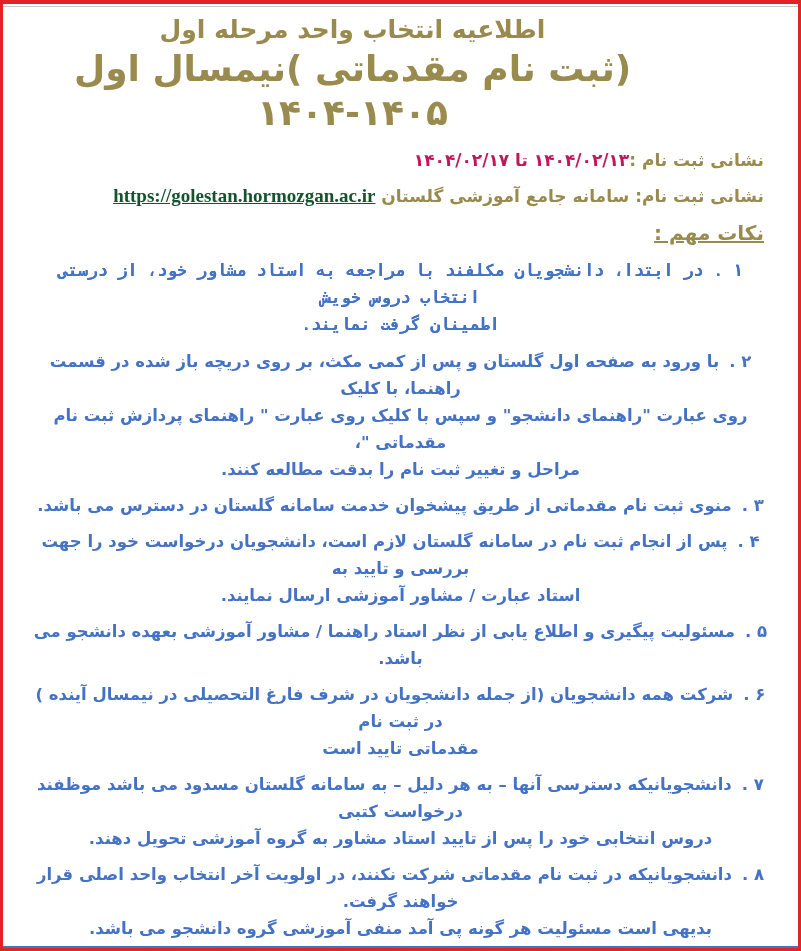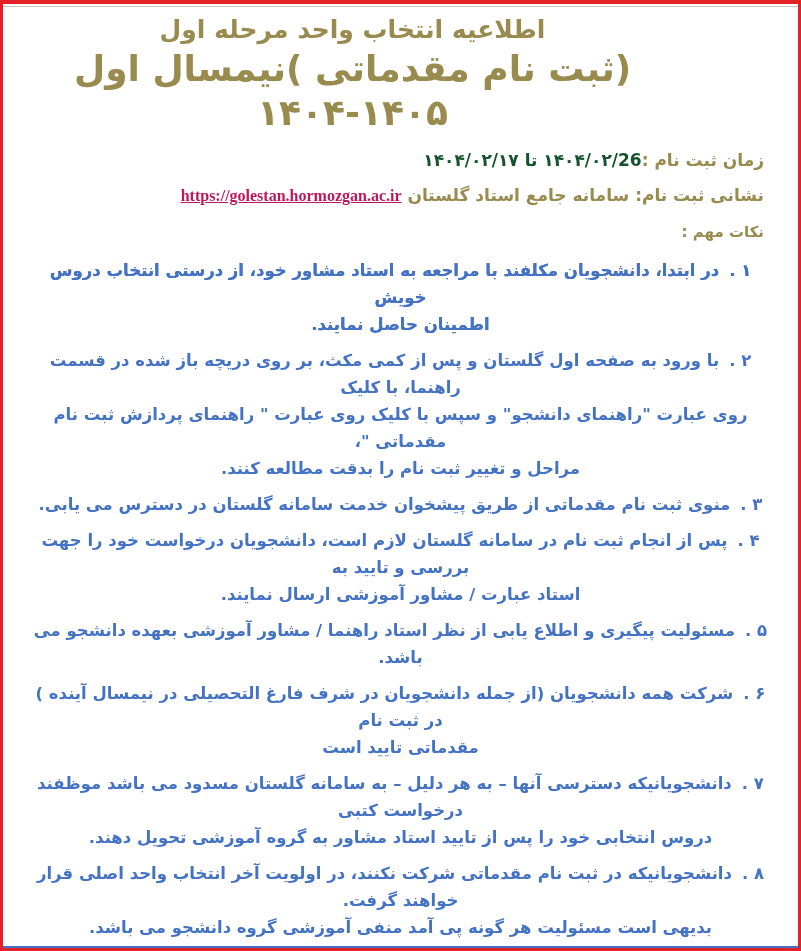--- a/index.html
+++ b/index.html
@@ -14,62 +14,62 @@
     font-family:"DejaVu Sans",sans-serif;
     overflow:hidden;
   }
   .gray-rule{height:1px;background:#c9c9c9;margin:2px 0 0 0;}
   .blue-rule{position:absolute;left:0;right:0;bottom:0;height:2px;background:#4472c4;}
   .header{padding:6px 96px 0 0;text-align:center;color:#998a4e;font-weight:bold;}
   .title1{font-size:25px;line-height:34px;}
   .title2{font-size:36px;line-height:44px;}
   .meta{padding:8px 34px 0 34px;text-align:right;font-weight:bold;color:#998a4e;font-size:17px;}
   .meta-line{line-height:35px;}
-  .red{color:#14532d;}
+  .red{color:#be185d;}
   .link{
-    color:#be185d;text-decoration:underline;font-weight:bold;
+    color:#14532d;text-decoration:underline;font-weight:bold;
     direction:ltr;unicode-bidi:isolate;display:inline-block;
-    font-family:"Liberation Serif",serif;font-size:16px;
+    font-family:"Liberation Serif",serif;font-size:19px;
   }
-  .notes-heading{font-size:15px;line-height:38px;color:#998a4e;font-weight:bold;}
+  .notes-heading{font-size:20px;line-height:38px;color:#998a4e;font-weight:bold;text-decoration:underline;}
   .notes{padding:6px 30px 0 30px;color:#4472c4;font-weight:bold;font-size:16.5px;}
   .note{margin-bottom:9px;}
   .doc-line{text-align:center;line-height:27px;}
   .num{padding-left:10px;}
-  .strong .doc-line{text-shadow:0 0 0.6px currentColor;}
+  .strong .doc-line{text-shadow:0 0 0.6px currentColor;font-family:Liberation Mono, monospace;}
 </style>
 </head>
 <body>
 
 <div class="frame">
   <div class="gray-rule"></div>
 
   <div class="header">
     <div class="title1">اطلاعیه انتخاب واحد مرحله اول</div>
     <div class="title2">(ثبت نام مقدماتی )نیمسال اول ۱۴۰۵-۱۴۰۴</div>
   </div>
 
   <div class="meta">
-    <div class="meta-line"><span>زمان ثبت نام :</span><span class="red">۱۴۰۴/۰۲/26</span><span class="red"> تا </span><span class="red">۱۴۰۴/۰۲/۱۷</span></div>
-    <div class="meta-line"><span>نشانی ثبت نام: سامانه جامع استاد گلستان </span><a href="#" class="link">https://golestan.hormozgan.ac.ir</a></div>
+    <div class="meta-line"><span>نشانی ثبت نام :</span><span class="red">۱۴۰۴/۰۲/۱۳</span><span class="red"> تا </span><span class="red">۱۴۰۴/۰۲/۱۷</span></div>
+    <div class="meta-line"><span>نشانی ثبت نام: سامانه جامع آموزشی گلستان </span><a href="#" class="link">https://golestan.hormozgan.ac.ir</a></div>
     <div class="notes-heading">نکات مهم :</div>
   </div>
 
   <div class="notes">
       <div class="note strong">
         <div class="doc-line"><span class="num">۱ .</span><span>در ابتدا، دانشجویان مکلفند با مراجعه به استاد مشاور خود، از درستی انتخاب دروس خویش</span></div>
-        <div class="doc-line"><span>اطمینان حاصل نمایند.</span></div>
+        <div class="doc-line"><span>اطمینان گرفت نمایند.</span></div>
       </div>
       <div class="note">
         <div class="doc-line"><span class="num">۲ .</span><span>با ورود به صفحه اول گلستان و پس از کمی مکث، بر روی دریچه باز شده در قسمت راهنما، با کلیک</span></div>
         <div class="doc-line"><span>روی عبارت "راهنمای دانشجو" و سپس با کلیک روی عبارت " راهنمای پردازش ثبت نام مقدماتی "،</span></div>
         <div class="doc-line"><span>مراحل و تغییر ثبت نام را بدقت مطالعه کنند.</span></div>
       </div>
       <div class="note">
-        <div class="doc-line"><span class="num">۳ .</span><span>منوی ثبت نام مقدماتی از طریق پیشخوان خدمت سامانه گلستان در دسترس می یابی.</span></div>
+        <div class="doc-line"><span class="num">۳ .</span><span>منوی ثبت نام مقدماتی از طریق پیشخوان خدمت سامانه گلستان در دسترس می باشد.</span></div>
       </div>
       <div class="note">
         <div class="doc-line"><span class="num">۴ .</span><span>پس از انجام ثبت نام در سامانه گلستان لازم است، دانشجویان درخواست خود را جهت بررسی و تایید به</span></div>
         <div class="doc-line"><span>استاد عبارت / مشاور آموزشی ارسال نمایند.</span></div>
       </div>
       <div class="note">
         <div class="doc-line"><span class="num">۵ .</span><span>مسئولیت پیگیری  و اطلاع یابی از نظر استاد راهنما / مشاور آموزشی بعهده دانشجو می باشد.</span></div>
       </div>
       <div class="note">
         <div class="doc-line"><span class="num">۶ .</span><span>شرکت همه دانشجویان (از جمله دانشجویان در شرف فارغ التحصیلی در نیمسال آینده ) در ثبت نام</span></div>

